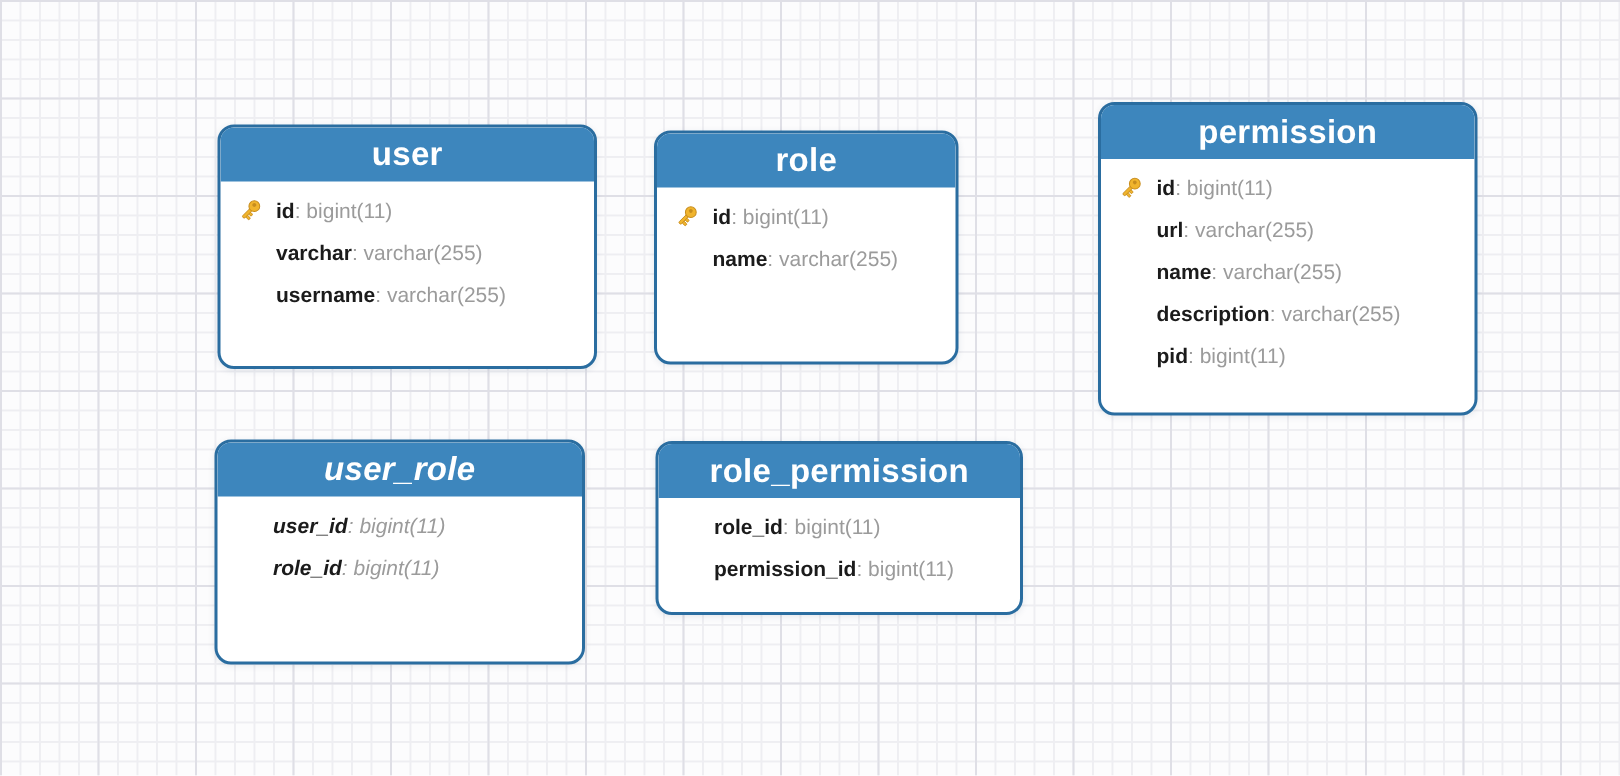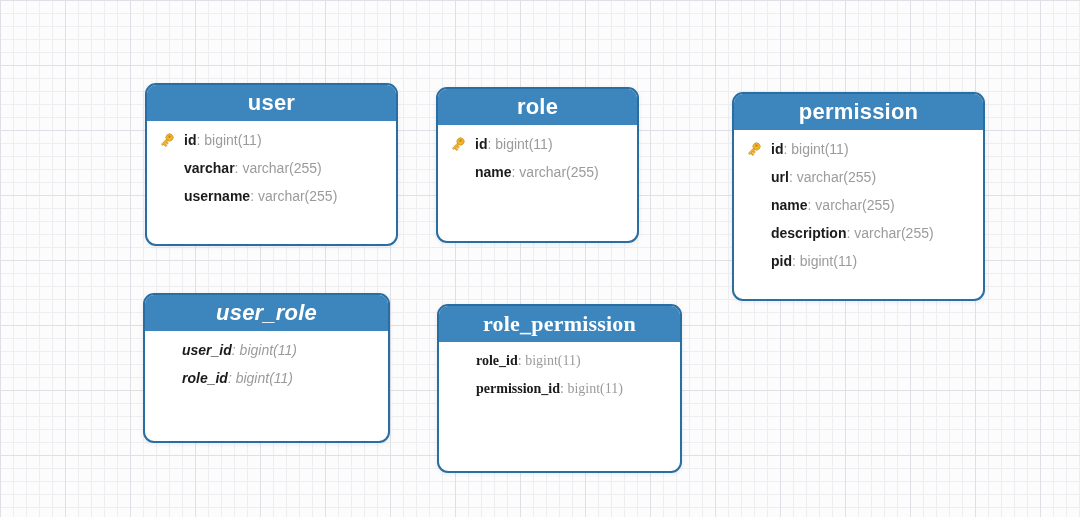--- a/index.html
+++ b/index.html
@@ -135,21 +135,21 @@
             </svg>
           </span>
     <span class="field-name">id</span><span class="field-sep">: </span><span class="field-type">bigint(11)</span>
   </div>
         <div class="field-row">
     <span class="key-slot"></span>
     <span class="field-name">name</span><span class="field-sep">: </span><span class="field-type">varchar(255)</span>
   </div>
       </div>
   </div>
-    <div class="table-card" style="left: 732px; top: 92px; width: 253px; height: 209px;">
+    <div class="table-card" style="left: 732px; top: 68px; width: 253px; height: 209px;">
     <div class="table-header">
       <span class="table-title">permission</span>
     </div>
     <div class="table-body">
         <div class="field-row">
     <span class="key-slot">
             <svg width="18" height="18" viewBox="0 0 24 24">
               <g transform="rotate(-45 12 12)">
                 <rect x="4.6" y="12.6" width="2.3" height="4.6" rx="0.9" fill="#f0b42d" stroke="#c78d1e" stroke-width="0.8"></rect>
                 <rect x="8.3" y="12.6" width="2.3" height="3.7" rx="0.9" fill="#f0b42d" stroke="#c78d1e" stroke-width="0.8"></rect>
@@ -187,21 +187,21 @@
         <div class="field-row">
     <span class="key-slot"></span>
     <span class="field-name">user_id</span><span class="field-sep">: </span><span class="field-type">bigint(11)</span>
   </div>
         <div class="field-row">
     <span class="key-slot"></span>
     <span class="field-name">role_id</span><span class="field-sep">: </span><span class="field-type">bigint(11)</span>
   </div>
       </div>
   </div>
-    <div class="table-card" style="left: 437px; top: 304px; width: 245px; height: 169px; font-family: Liberation Serif, serif;">
+    <div class="table-card" style="left: 437px; top: 294px; width: 245px; height: 116px;">
     <div class="table-header">
       <span class="table-title">role_permission</span>
     </div>
     <div class="table-body">
         <div class="field-row">
     <span class="key-slot"></span>
     <span class="field-name">role_id</span><span class="field-sep">: </span><span class="field-type">bigint(11)</span>
   </div>
         <div class="field-row">
     <span class="key-slot"></span>

